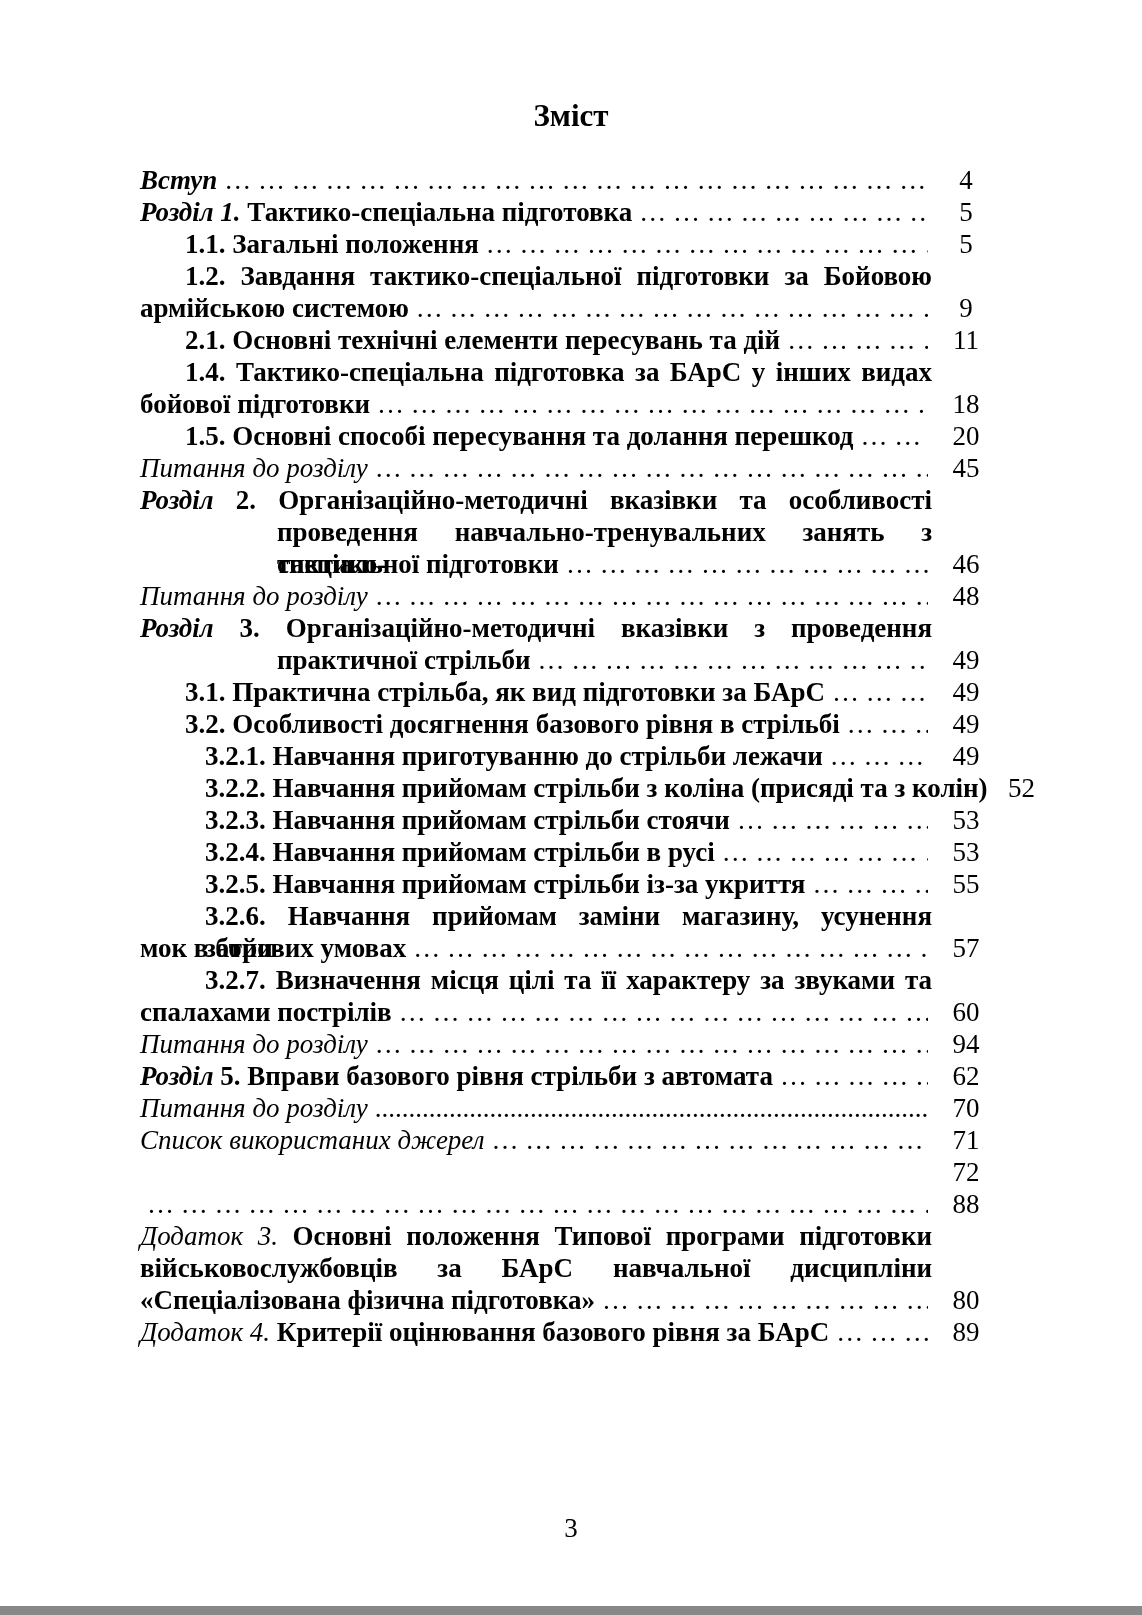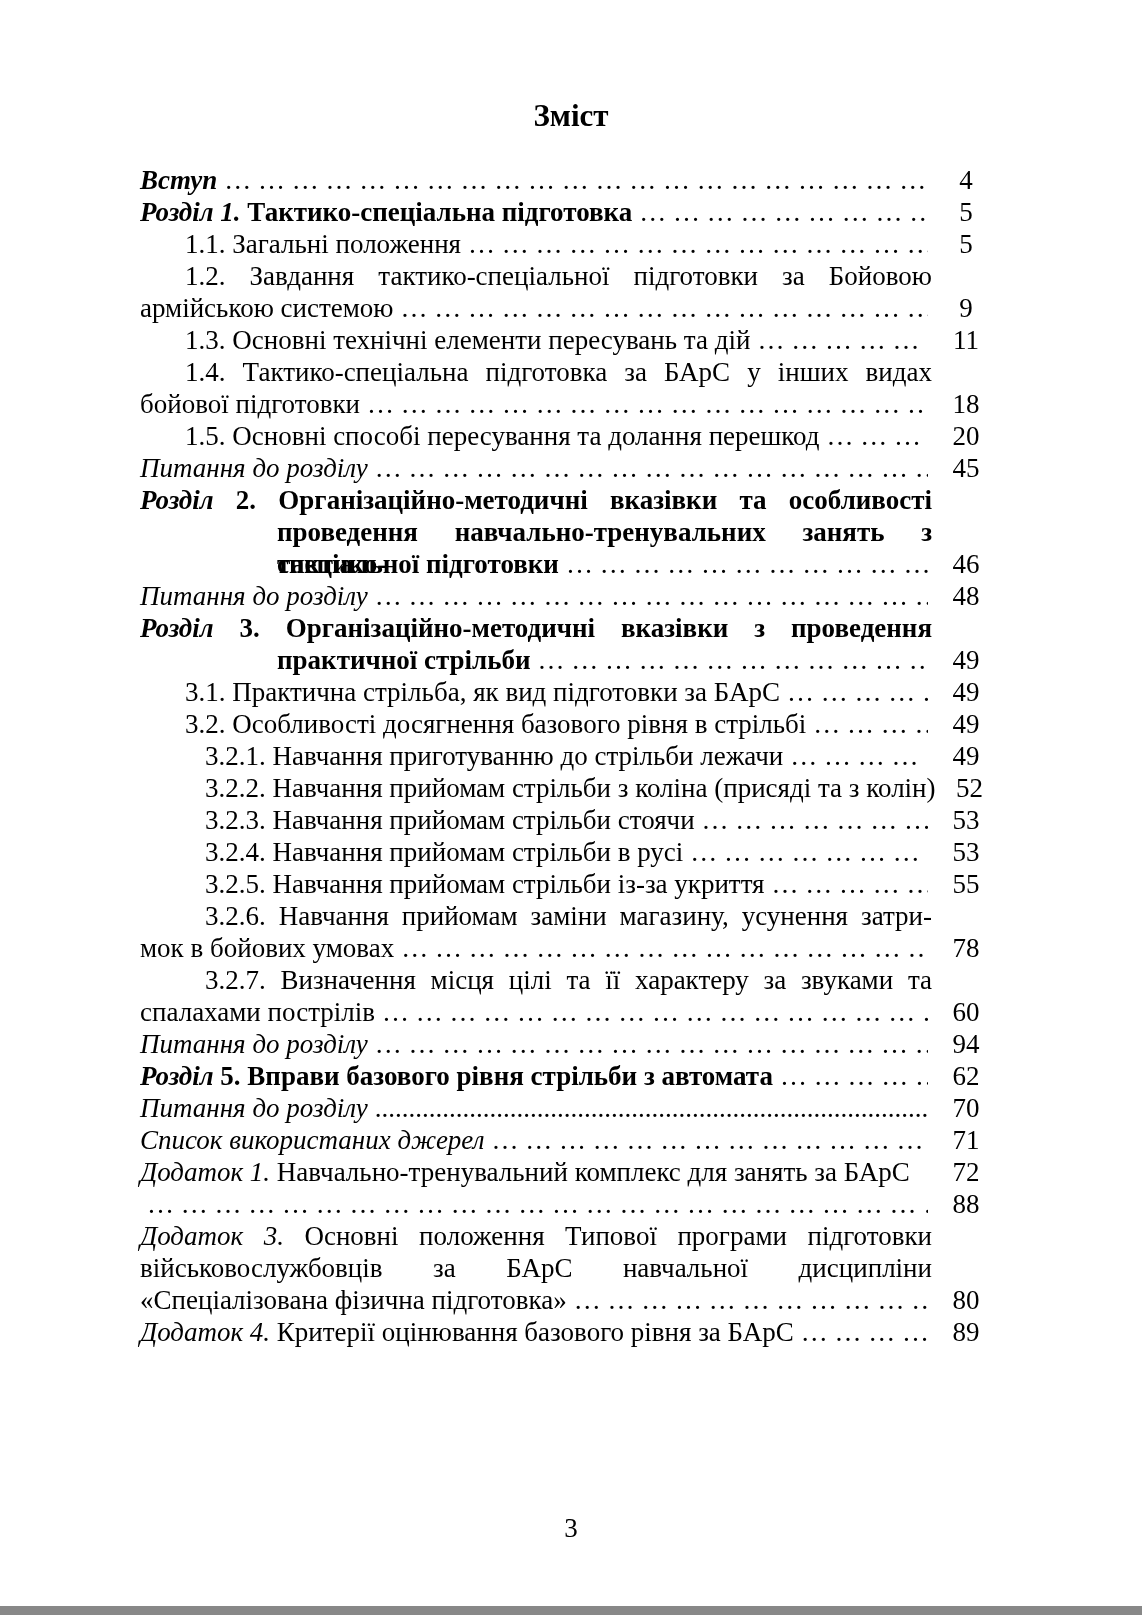--- a/index.html
+++ b/index.html
@@ -30,21 +30,21 @@
     white-space:nowrap;overflow:hidden;
   }
   .pagenum{flex:0 0 68px;text-align:center;white-space:nowrap;}
   .ind0{padding-left:0;}
   .ind1{padding-left:45px;}
   .ind2{padding-left:65px;}
   .ind3{padding-left:137px;}
   .s-bi{font-weight:bold;font-style:italic;}
   .s-b{font-weight:bold;}
   .s-i{font-style:italic;}
-  .s-r{font-weight:normal;font-style:normal;}
+  .s-r{font-weight:bold;font-style:normal;}
   .footer-num{
     position:absolute;top:1512px;left:0;width:100%;
     text-align:center;font-size:27px;
   }
 </style>
 </head>
 <body>
 
 <div class="page">
   <div class="doc-title">Зміст</div>
@@ -75,21 +75,21 @@
         <span class="pagenum"></span>
       </div>
       <div class="line ind0">
         <span class="txt"><span class="s-r">армійською системою</span></span>
         <span class="leader">
           <span class="fill">… … … … … … … … … … … … … … … … … … … … … … … … … … … … … … … … … … … … … … … … … … … … … … … … … …</span>
         </span>
         <span class="pagenum">9</span>
       </div>
       <div class="line ind1">
-        <span class="txt"><span class="s-r">1.3. Основні технічні елементи пересувань та дій</span></span>
+        <span class="txt"><span class="s-r">2.1. Основні технічні елементи пересувань та дій</span></span>
         <span class="leader">
           <span class="fill">… … … … … … … … … … … … … … … … … … … … … … … … … … … … … … … … … … … … … … … … … … … … … … … … … …</span>
         </span>
         <span class="pagenum">11</span>
       </div>
       <div class="line ind1 justify">
         <span class="txt"><span class="s-r">1.4. Тактико-спеціальна підготовка за БАрС у інших видах</span></span>
         <span class="pagenum"></span>
       </div>
       <div class="line ind0">
@@ -197,21 +197,21 @@
       </div>
       <div class="line ind2 justify">
         <span class="txt"><span class="s-r">3.2.6. Навчання прийомам заміни магазину, усунення затри-</span></span>
         <span class="pagenum"></span>
       </div>
       <div class="line ind0">
         <span class="txt"><span class="s-r">мок в бойових умовах</span></span>
         <span class="leader">
           <span class="fill">… … … … … … … … … … … … … … … … … … … … … … … … … … … … … … … … … … … … … … … … … … … … … … … … … …</span>
         </span>
-        <span class="pagenum">78</span>
+        <span class="pagenum">57</span>
       </div>
       <div class="line ind2 justify">
         <span class="txt"><span class="s-r">3.2.7. Визначення місця цілі та її характеру за звуками та</span></span>
         <span class="pagenum"></span>
       </div>
       <div class="line ind0">
         <span class="txt"><span class="s-r">спалахами пострілів</span></span>
         <span class="leader">
           <span class="fill">… … … … … … … … … … … … … … … … … … … … … … … … … … … … … … … … … … … … … … … … … … … … … … … … … …</span>
         </span>
@@ -239,21 +239,20 @@
         <span class="pagenum">70</span>
       </div>
       <div class="line ind0">
         <span class="txt"><span class="s-i">Список використаних джерел</span></span>
         <span class="leader">
           <span class="fill">… … … … … … … … … … … … … … … … … … … … … … … … … … … … … … … … … … … … … … … … … … … … … … … … … …</span>
         </span>
         <span class="pagenum">71</span>
       </div>
       <div class="line ind0">
-        <span class="txt"><span class="s-i">Додаток 1.</span><span class="s-r"> Навчально-тренувальний комплекс для занять за БАрС</span></span>
         <span class="leader">
           <span class="fill"></span>
         </span>
         <span class="pagenum">72</span>
       </div>
       <div class="line ind0">
         <span class="leader">
           <span class="fill">… … … … … … … … … … … … … … … … … … … … … … … … … … … … … … … … … … … … … … … … … … … … … … … … … …</span>
         </span>
         <span class="pagenum">88</span>

